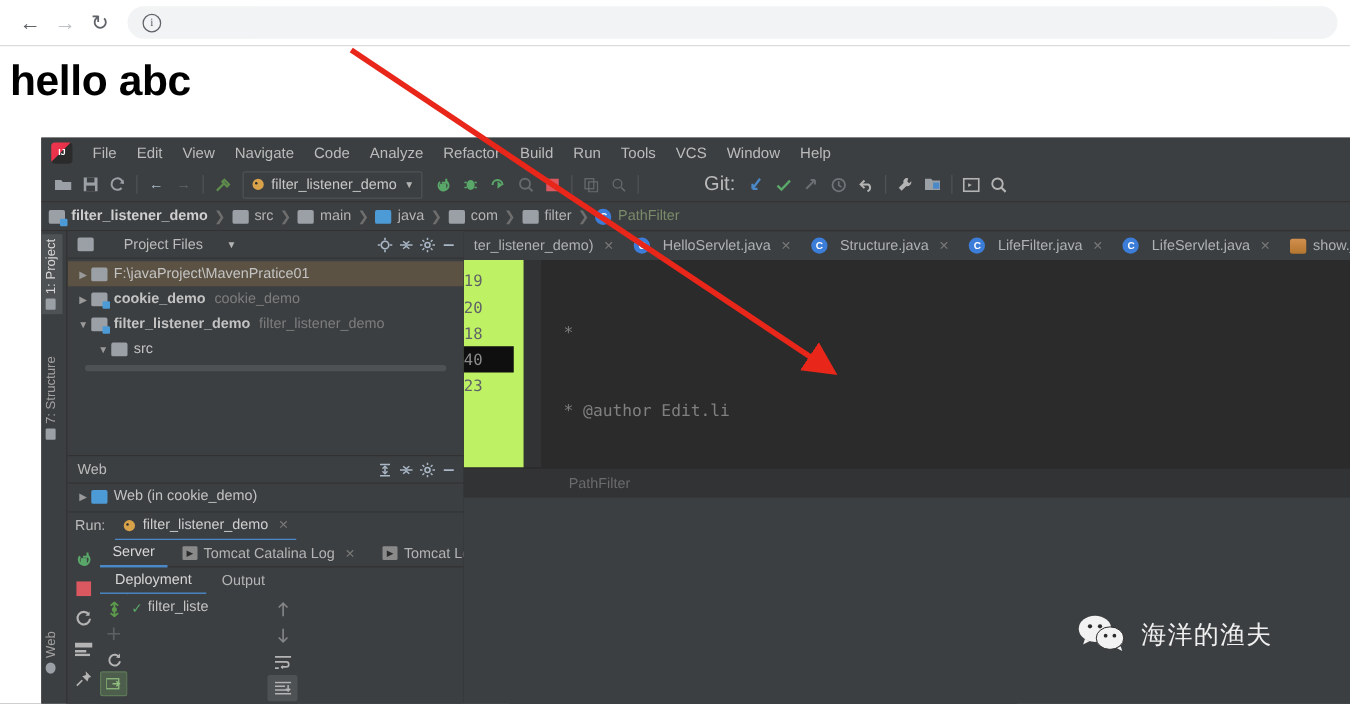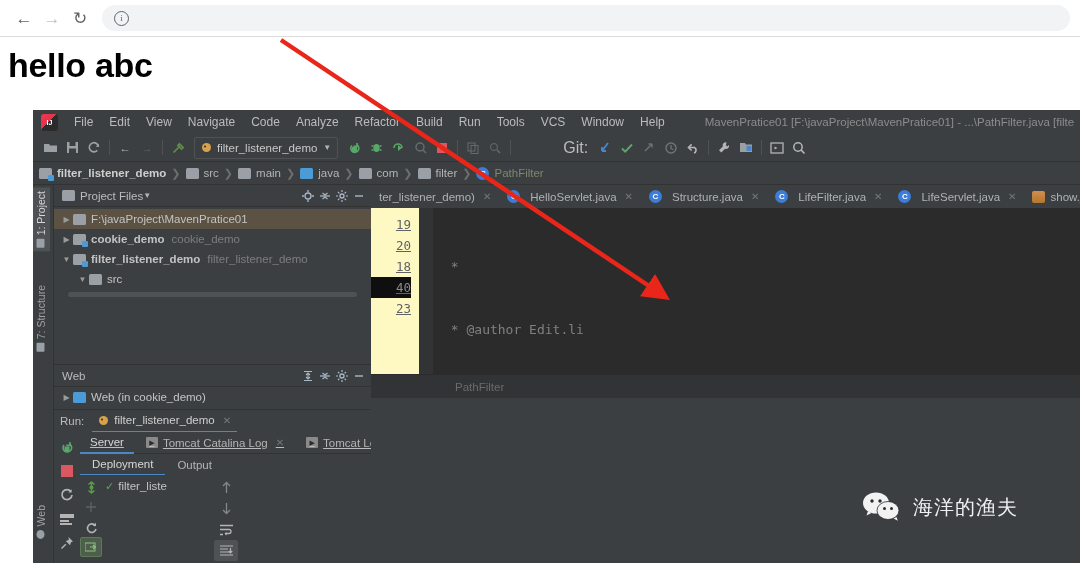--- a/index.html
+++ b/index.html
@@ -106,21 +106,21 @@
   }
   .vlabel.active{background:#4e5254;color:#d6d6d6;}
   .vdot{width:9px;height:8px;background:#9aa0a6;border-radius:1px;flex:none;transform:rotate(90deg);}
 
   .leftcol{width:317px;flex:none;display:flex;flex-direction:column;background:#3c3f41;}
 
   .panel-head{
     height:21px;display:flex;align-items:center;padding:0 4px 0 8px;
     border-bottom:1px solid #323232;font-size:11.5px;color:#bbbbbb;background:#3c3f41;
   }
-  .panel-title{flex:1;display:flex;align-items:center;gap:0;white-space:nowrap;}
+  .panel-title{flex:1;display:flex;align-items:center;gap:19px;white-space:nowrap;}
   .ph-ico{width:17px;height:16px;display:flex;align-items:center;justify-content:center;color:#a9b7c6;flex:none;}
 
   .tree{flex:1;overflow:hidden;background:#3c3f41;padding-top:2px;}
   .tnode{display:flex;align-items:center;height:20px;padding-left:6px;white-space:nowrap;font-size:11.5px;}
   .tnode.sel{background:#5b5243;}
   .tw{width:13px;color:#9a9a9a;font-size:8px;display:flex;align-items:center;justify-content:center;flex:none;}
   .tlabel{color:#c3c3c3;}
   .tlabel.b{font-weight:bold;}
   .tsub{color:#7d7d7d;margin-left:7px;}
   .hscroll{height:5px;background:#4e5254;border-radius:3px;margin:3px 14px 0 14px;}
@@ -134,21 +134,21 @@
     border-top:1px solid #323232;font-size:11.5px;
   }
   .run-tab{
     display:flex;align-items:center;gap:5px;height:21px;padding:0 6px;
     border-bottom:2px solid #4a88c7;color:#cfcfcf;white-space:nowrap;
   }
   .run-body{flex:1;display:flex;overflow:hidden;}
   .run-side{width:26px;background:#3c3f41;padding-top:3px;flex:none;}
   .rs-ico{width:26px;height:24px;display:flex;align-items:center;justify-content:center;}
   .run-main{flex:1;display:flex;flex-direction:column;background:#3c3f41;overflow:hidden;}
-  .srvtabs{height:21px;display:flex;align-items:center;gap:2px;font-size:11.5px;border-bottom:1px solid #323232;text-decoration:underline;}
+  .srvtabs{height:21px;display:flex;align-items:center;gap:2px;font-size:11.5px;border-bottom:1px solid #323232;}
   .srvtab{display:flex;align-items:center;gap:5px;padding:0 10px;height:20px;color:#b4b4b4;white-space:nowrap;}
   .srvtab.active{border-bottom:2px solid #4a88c7;color:#d6d6d6;}
   .logico{width:12px;height:11px;background:#8a8a8a;border-radius:1px;display:flex;align-items:center;justify-content:center;color:#2b2b2b;font-size:7px;flex:none;}
   .xmark{color:#777;font-size:10px;margin-left:3px;}
 
   .subtabs{height:21px;display:flex;align-items:center;font-size:11.5px;}
   .subtab{padding:0 12px;height:20px;display:flex;align-items:center;color:#b4b4b4;}
   .subtab.active{border-bottom:2px solid #4a88c7;color:#d6d6d6;}
 
   .deploy-row{flex:1;display:flex;overflow:hidden;}
@@ -168,23 +168,23 @@
   .etab{
     display:flex;align-items:center;gap:5px;height:23px;padding:0 8px;font-size:11.5px;
     color:#afb1b3;white-space:nowrap;flex:none;
   }
   .jspico{
     width:13px;height:12px;flex:none;position:relative;
     background:linear-gradient(#d18f4e,#b4762f);border-radius:2px;
   }
   .code{flex:1;display:flex;background:#2b2b2b;overflow:hidden;position:relative;}
   .gutter{
-    width:48px;background:#fef9c3;color:#606366;text-align:right;padding:6px 8px 0 0;
+    width:48px;background:#bef264;color:#606366;padding:6px 8px 0 0;
     font-family:"DejaVu Sans Mono","Liberation Mono",monospace;font-size:12.5px;
-    line-height:21px;flex:none;box-sizing:border-box;text-decoration:underline;
+    line-height:21px;flex:none;box-sizing:border-box;
   }
   .gutter div.hl{background:#0f0f0f;color:#8a8a8a;}
   .foldcol{width:14px;background:#313335;flex:none;}
   .codearea{
     flex:1;padding-top:6px;font-family:"DejaVu Sans Mono","Liberation Mono",monospace;
     font-size:13px;line-height:21px;white-space:pre;color:#a9b7c6;position:relative;
   }
   .cline{height:21px;padding-left:10px;}
   .cmt-dim{color:#808080;}
   .statusline{
@@ -225,21 +225,20 @@
     <div class="menu-item">Navigate</div>
     <div class="menu-item">Code</div>
     <div class="menu-item">Analyze</div>
     <div class="menu-item">Refactor</div>
     <div class="menu-item">Build</div>
     <div class="menu-item">Run</div>
     <div class="menu-item">Tools</div>
     <div class="menu-item">VCS</div>
     <div class="menu-item">Window</div>
     <div class="menu-item">Help</div>
-    <div class="win-title">MavenPratice01 [F:\javaProject\MavenPratice01] - ...\PathFilter.java [filte</div>
   </div>
 
   <div class="toolbar">
     <div class="tb-ico">
       <svg width="15" height="13" viewBox="0 0 15 13">
           <path d="M1 3h5l1.2 1.6H14V11H1z" fill="#9aa0a6"></path>
         </svg>
     </div>
     <div class="tb-ico">
       <svg width="13" height="13" viewBox="0 0 13 13">

